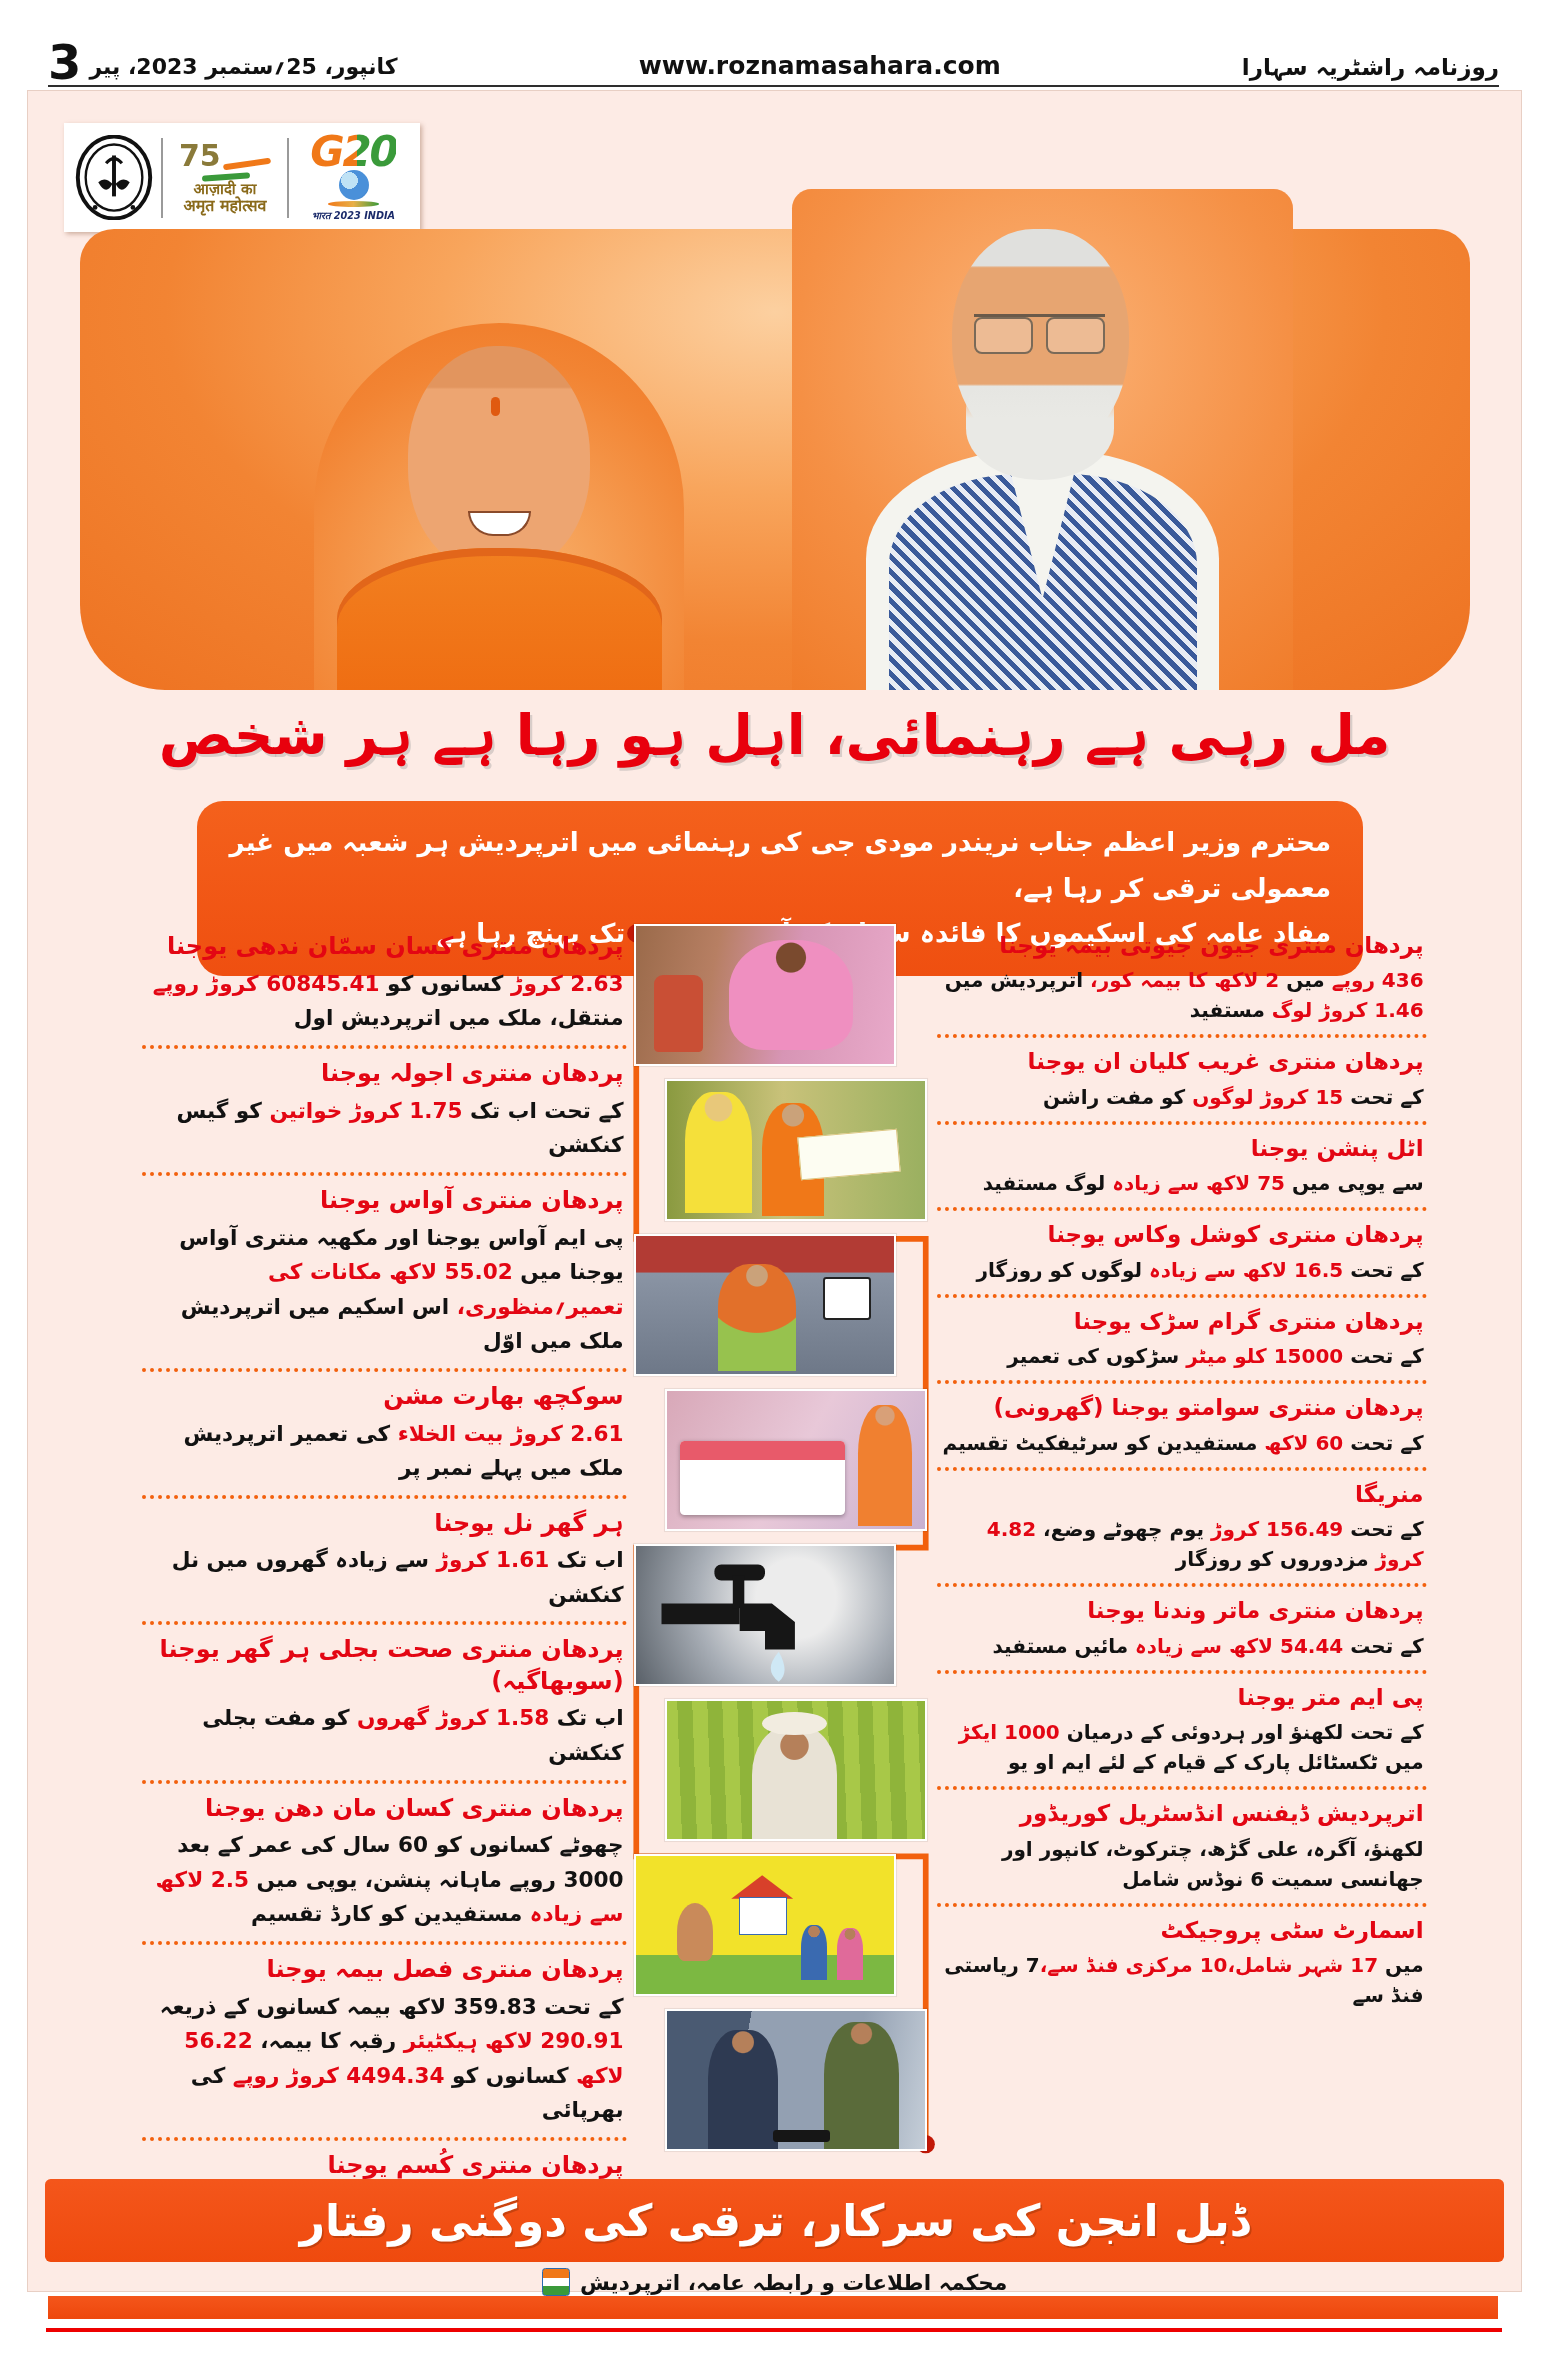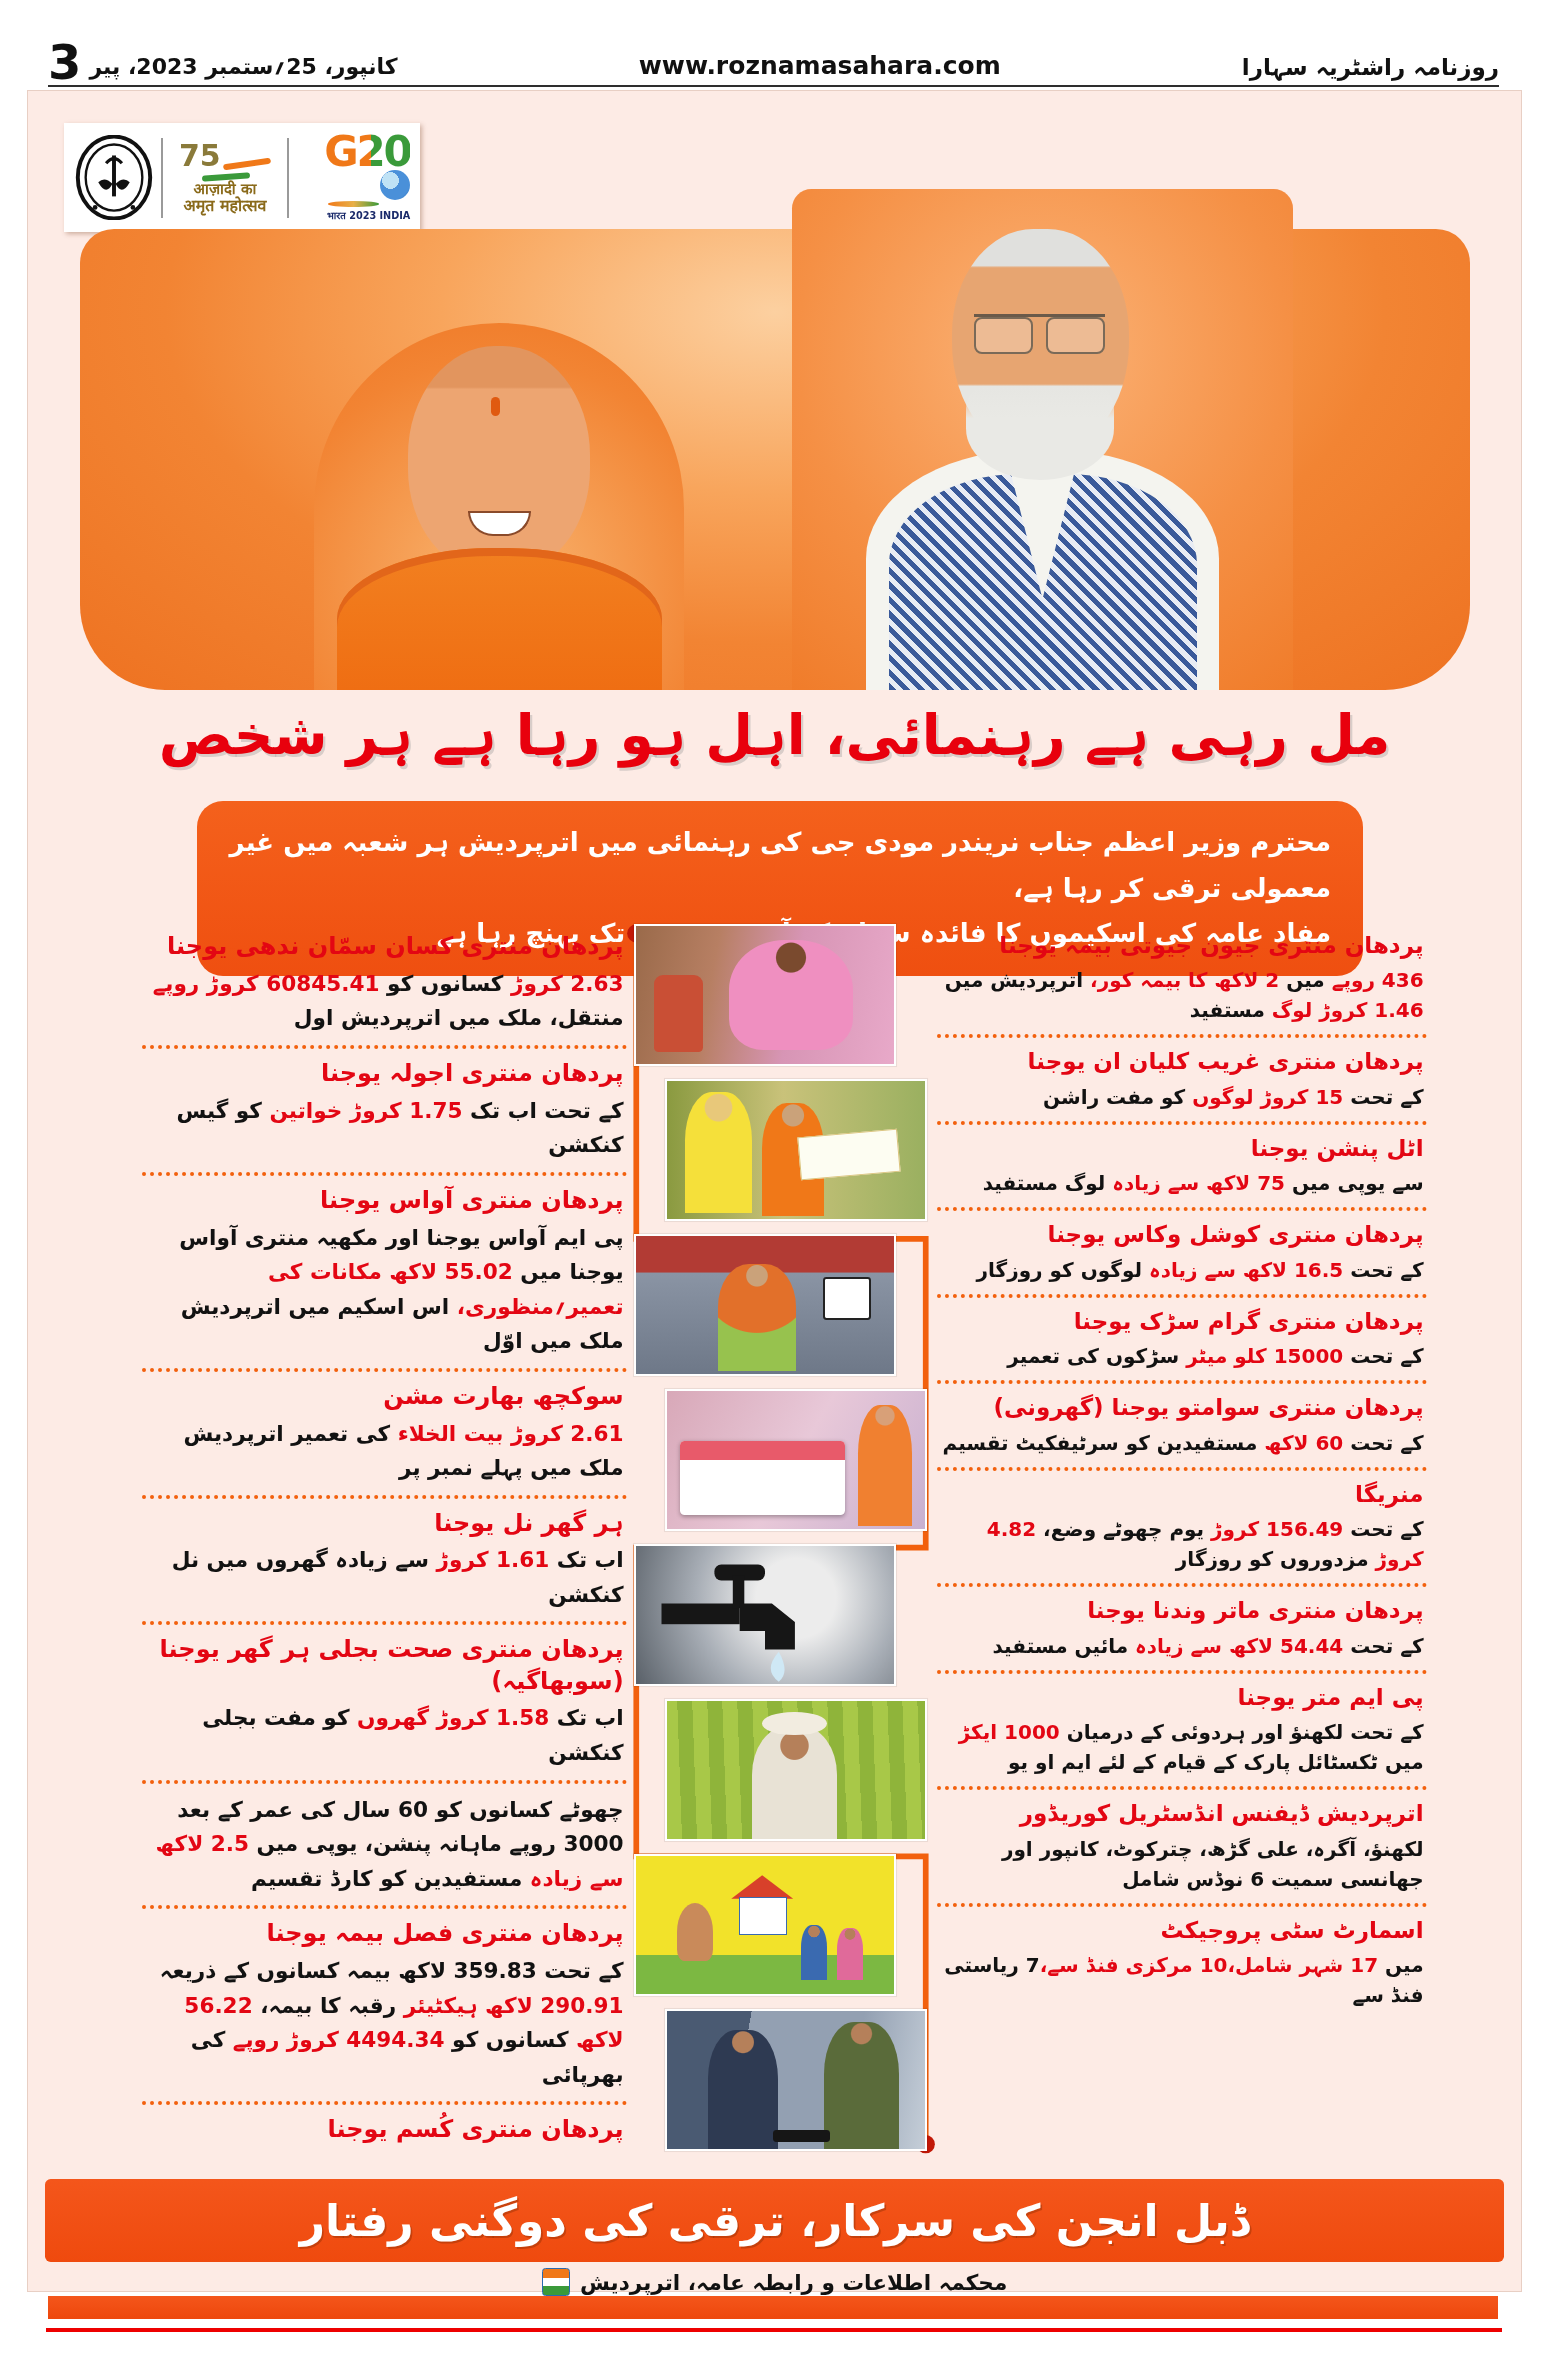--- a/index.html
+++ b/index.html
@@ -21,21 +21,21 @@
               box-shadow:1.7px 2.3px 4.6px rgba(120,60,30,.35);display:flex;align-items:center;justify-content:space-around;padding:0 5.7px;box-sizing:border-box;}
   .logo-divider{width:1.7px;height:80px;background:#9a9a9a;}
   #up-emblem{width:80px;height:85px;}
   #azadi-logo{width:108px;text-align:center;line-height:1.05;}
   #azadi-75{font-size:30px;font-weight:bold;color:#8a7a3a;display:inline-block;}
   .flag-swoosh{display:inline-block;width:48px;height:5.7px;border-radius:3.4px;margin-left:2.3px;}
   .sw-orange{background:#f07818;transform:rotate(-8deg);}
   .sw-green{background:#3a9a3a;transform:rotate(-4deg);margin-top:2.3px;}
   #azadi-l1{font-size:15px;font-weight:bold;color:#8a6a1a;}
   #azadi-l2{font-size:16px;font-weight:bold;color:#8a6a1a;}
-  #g20-logo{width:114px;text-align:right;}
+  #g20-logo{width:114px;text-align:center;font-style:italic;}
   #g20-main{font-size:42px;font-weight:bold;line-height:.9;
             background:linear-gradient(90deg,#f07818 55%,#3a9a3a 55%);
             -webkit-background-clip:text;background-clip:text;color:transparent;letter-spacing:-2.3px;}
   #g20-globe{display:inline-block;width:30px;height:30px;border-radius:50%;vertical-align:middle;margin-left:1.1px;
              background:radial-gradient(circle at 35% 35%,#bfe2f5 0 30%,#4a90d9 31% 70%,#2a6ab0);}
   #g20-lotus{width:51px;height:5.7px;margin:1.1px auto 0;border-radius:50%;
              background:linear-gradient(90deg,#f07818,#e8b048,#3a9a3a);}
   #g20-sub{font-size:9.7px;font-weight:bold;color:#1a2a6a;margin-top:2.3px;}
   
   #hero-panel{position:absolute;left:52px;top:138px;width:1390px;height:461px;
@@ -228,20 +228,21 @@
         </div>
         <div class="scheme">
           <div class="s-title">ہر گھر نل یوجنا</div>
           <div class="s-body"><span>اب تک </span><span class="red">1.61 کروڑ</span><span> سے زیادہ گھروں میں نل کنکشن</span></div>
         </div>
         <div class="scheme">
           <div class="s-title">پردھان منتری صحت بجلی ہر گھر یوجنا (سوبھاگیہ)</div>
           <div class="s-body"><span>اب تک </span><span class="red">1.58 کروڑ گھروں</span><span> کو مفت بجلی کنکشن</span></div>
         </div>
         <div class="scheme">
+          <div class="s-title">پردھان منتری کسان مان دھن یوجنا</div>
           <div class="s-body"><span>چھوٹے کسانوں کو 60 سال کی عمر کے بعد 3000 روپے ماہانہ پنشن، یوپی میں </span><span class="red">2.5 لاکھ سے زیادہ</span><span> مستفیدین کو کارڈ تقسیم</span></div>
         </div>
         <div class="scheme">
           <div class="s-title">پردھان منتری فصل بیمہ یوجنا</div>
           <div class="s-body"><span>کے تحت 359.83 لاکھ بیمہ کسانوں کے ذریعہ </span><span class="red">290.91 لاکھ ہیکٹیئر</span><span> رقبہ کا بیمہ، </span><span class="red">56.22 لاکھ</span><span> کسانوں کو </span><span class="red">4494.34 کروڑ روپے</span><span> کی بھرپائی</span></div>
         </div>
         <div class="scheme">
           <div class="s-title">پردھان منتری کُسم یوجنا</div>
         </div>
       </div>

